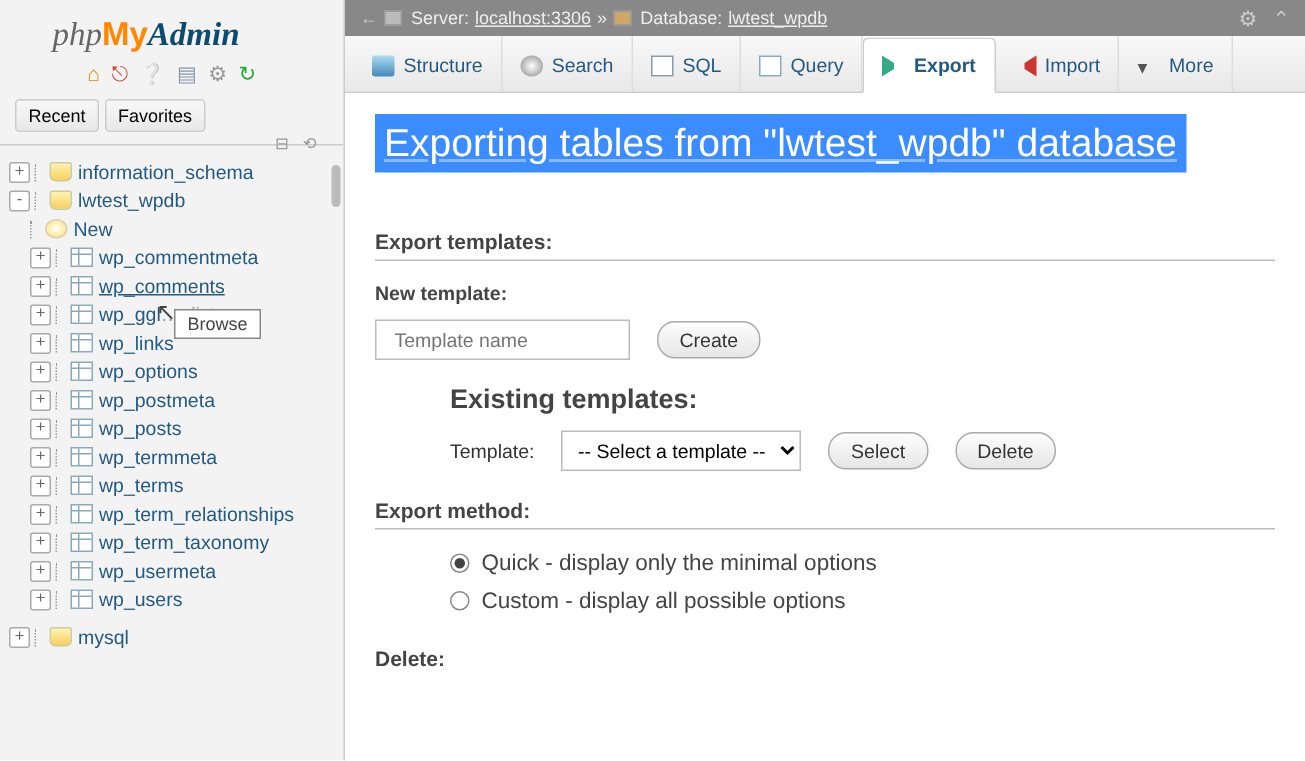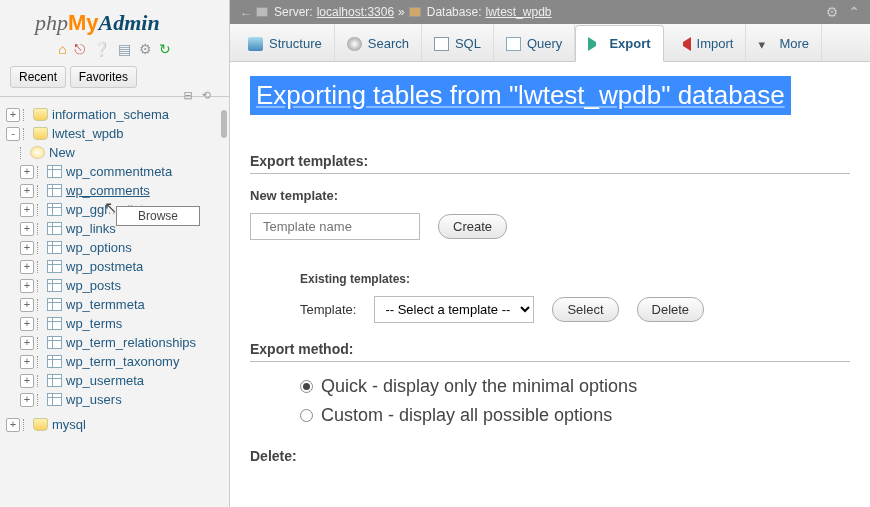--- a/index.html
+++ b/index.html
@@ -25,21 +25,21 @@
 .dot-lines { display: inline-block; width: 8px; height: 12px; border-left: 1px dotted #999; margin-right: 2px; }
 .db-icon, .tbl-icon, .new-icon { display: inline-block; width: 15px; height: 13px; margin-right: 4px; vertical-align: middle; }
 .db-icon { background: linear-gradient(#fff2b0,#f8d060); border: 1px solid #cc9; border-radius: 2px 2px 4px 4px; }
 .tbl-icon { background: #fff; border: 1px solid #8ab; position: relative; }
 .tbl-icon::before { content: ""; position: absolute; left: 0; right: 0; top: 3px; border-top: 1px solid #8ab; }
 .tbl-icon::after { content: ""; position: absolute; top: 0; bottom: 0; left: 4px; border-left: 1px solid #8ab; }
 .new-icon { background: radial-gradient(#fff,#ffe070); border-radius: 50%; border: 1px solid #dca; }
 .tree a { color: #235a81; text-decoration: none; }
 .tree a.hovered { text-decoration: underline; }
 .scroll-handle { position: absolute; right: 2px; top: 110px; width: 6px; height: 28px; background: #bbb; border-radius: 3px; }
-.tooltip { position: absolute; background: #fff; border: 1px solid #888; padding: 2px 21px; font-size: 12px; z-index: 50; }
+.tooltip { position: absolute; background: #fff; border: 1px solid #888; padding: 2px 8px; font-size: 12px; z-index: 50; }
 .cursor-img { position: absolute; z-index: 60; font-size: 16px; transform: translate(-2px,-2px); pointer-events:none; }
 
 
 .main { position: absolute; left: 230px; top: 0; right: 0; height: 507px; overflow: hidden; }
 .breadcrumb { background: #888; color: #eee; padding: 4px 10px; font-size: 12px; display: flex; align-items: center; justify-content: space-between; }
 .breadcrumb .left { display: flex; align-items: center; gap: 4px; }
 .breadcrumb .crumb-icon { display: inline-block; width: 12px; height: 10px; background: #bbb; border: 1px solid #999; margin-right: 2px; }
 .breadcrumb .right { display: flex; gap: 10px; color: #ccc; font-size: 14px; }
 .tabs { background: linear-gradient(#f8f8f8,#e8e8e8); border-bottom: 1px solid #ccc; display: flex; align-items: stretch; padding: 0 6px; }
 .tab { display: flex; align-items: flex-end; gap: 6px; padding: 10px 12px; font-size: 13px; color: #235a81; cursor: pointer; border-right: 1px solid #ddd; }
@@ -55,25 +55,25 @@
 
 .content { padding: 14px 20px; overflow-y: auto; height: 440px; }
 .page-title { background: #3b8dff; color: #fff; font-size: 26px; font-weight: normal; padding: 4px 6px; display: inline-block; margin-bottom: 20px; text-decoration: underline; text-decoration-color: rgba(255,255,255,0.4); }
 .section-head { font-weight: bold; font-size: 14px; border-bottom: 1px solid #bbb; padding-bottom: 4px; margin: 18px 0 14px 0; }
 .field-label { font-weight: bold; font-size: 13px; margin: 8px 0; }
 .row { display: flex; align-items: center; gap: 18px; margin: 10px 0; }
 .row.indent { padding-left: 50px; }
 input[type=text] { border: 1px solid #bbb; padding: 5px 12px; font-size: 13px; width: 170px; color: #888; }
 select { border: 1px solid #bbb; padding: 4px 6px; font-size: 13px; width: 160px; background: #fff; }
 .btn { background: linear-gradient(#fdfdfd,#e6e6e6); border: 1px solid #aaa; border-radius: 12px; padding: 4px 14px; font-size: 13px; cursor: pointer; color: #333; }
-.radio-row { display: flex; align-items: center; gap: 8px; margin: 6px 0 8px 50px; font-size: 18px; }
+.radio-row { display: flex; align-items: center; gap: 8px; margin: 6px 0 8px 50px; font-size: 15px; }
 .radio-dot { width: 13px; height: 13px; border: 1px solid #888; border-radius: 50%; display: inline-flex; align-items: center; justify-content: center; }
 .radio-dot.sel::after { content: ""; width: 7px; height: 7px; background: #444; border-radius: 50%; }
 .plain-label { font-size: 13px; color: #333; }
-.exist-label { font-weight: bold; font-size: 12px; margin: 32px 0 10px 50px; }
+.exist-label { font-weight: bold; font-size: 18px; margin: 16px 0 10px 50px; }
 </style>
 </head>
 <body>
 
 <div class="sidebar">
   <div class="logo">
     <span class="logo-text">
       <span class="logo-php">php</span><span class="logo-my">My</span><span class="logo-admin">Admin</span>
     </span>
   </div>

